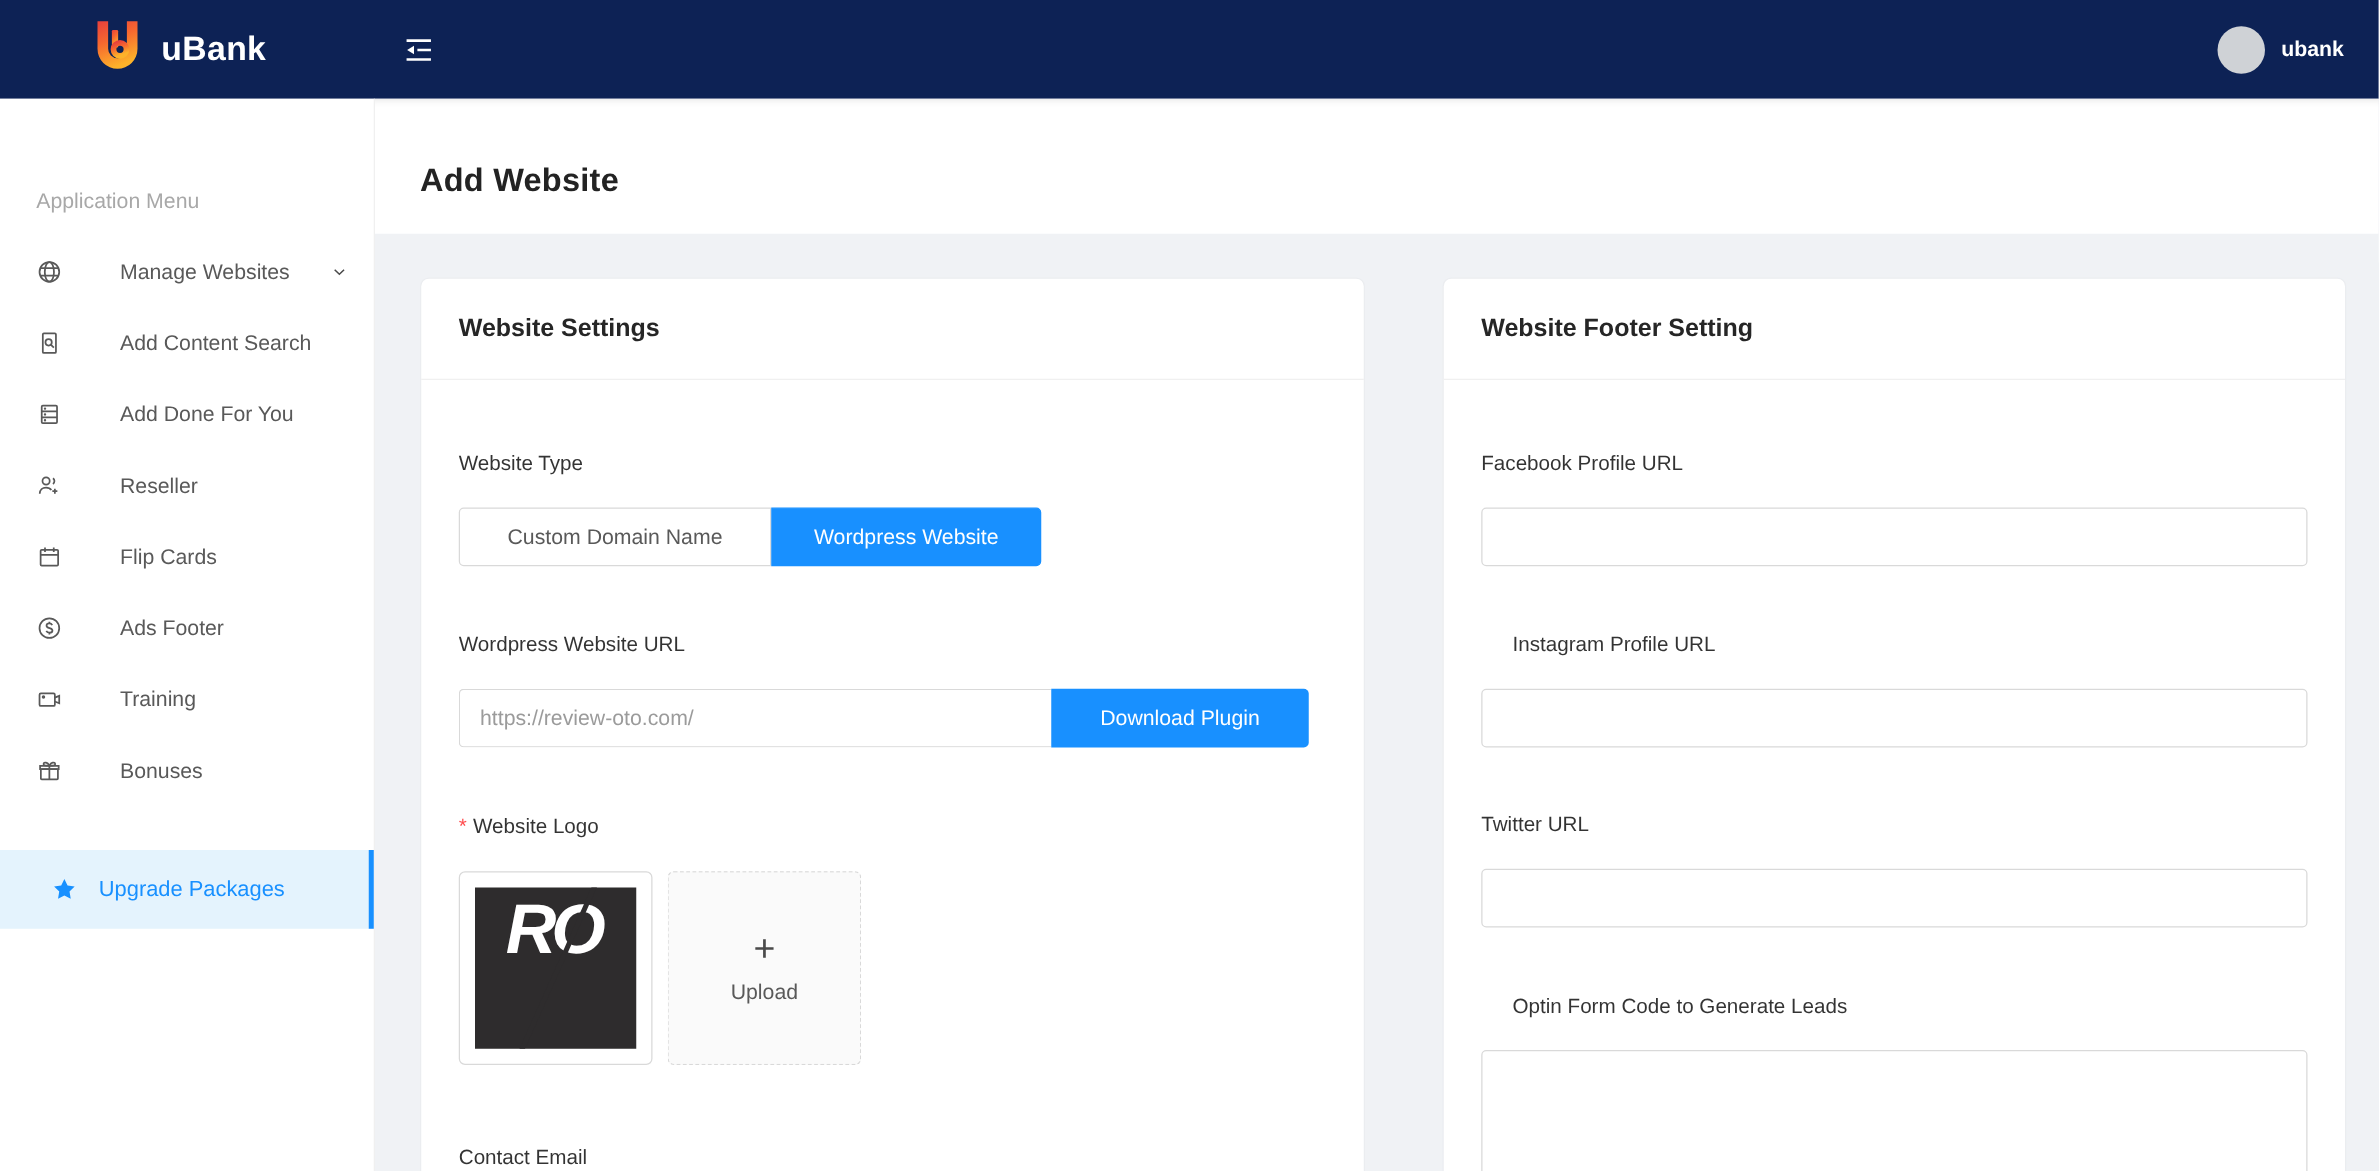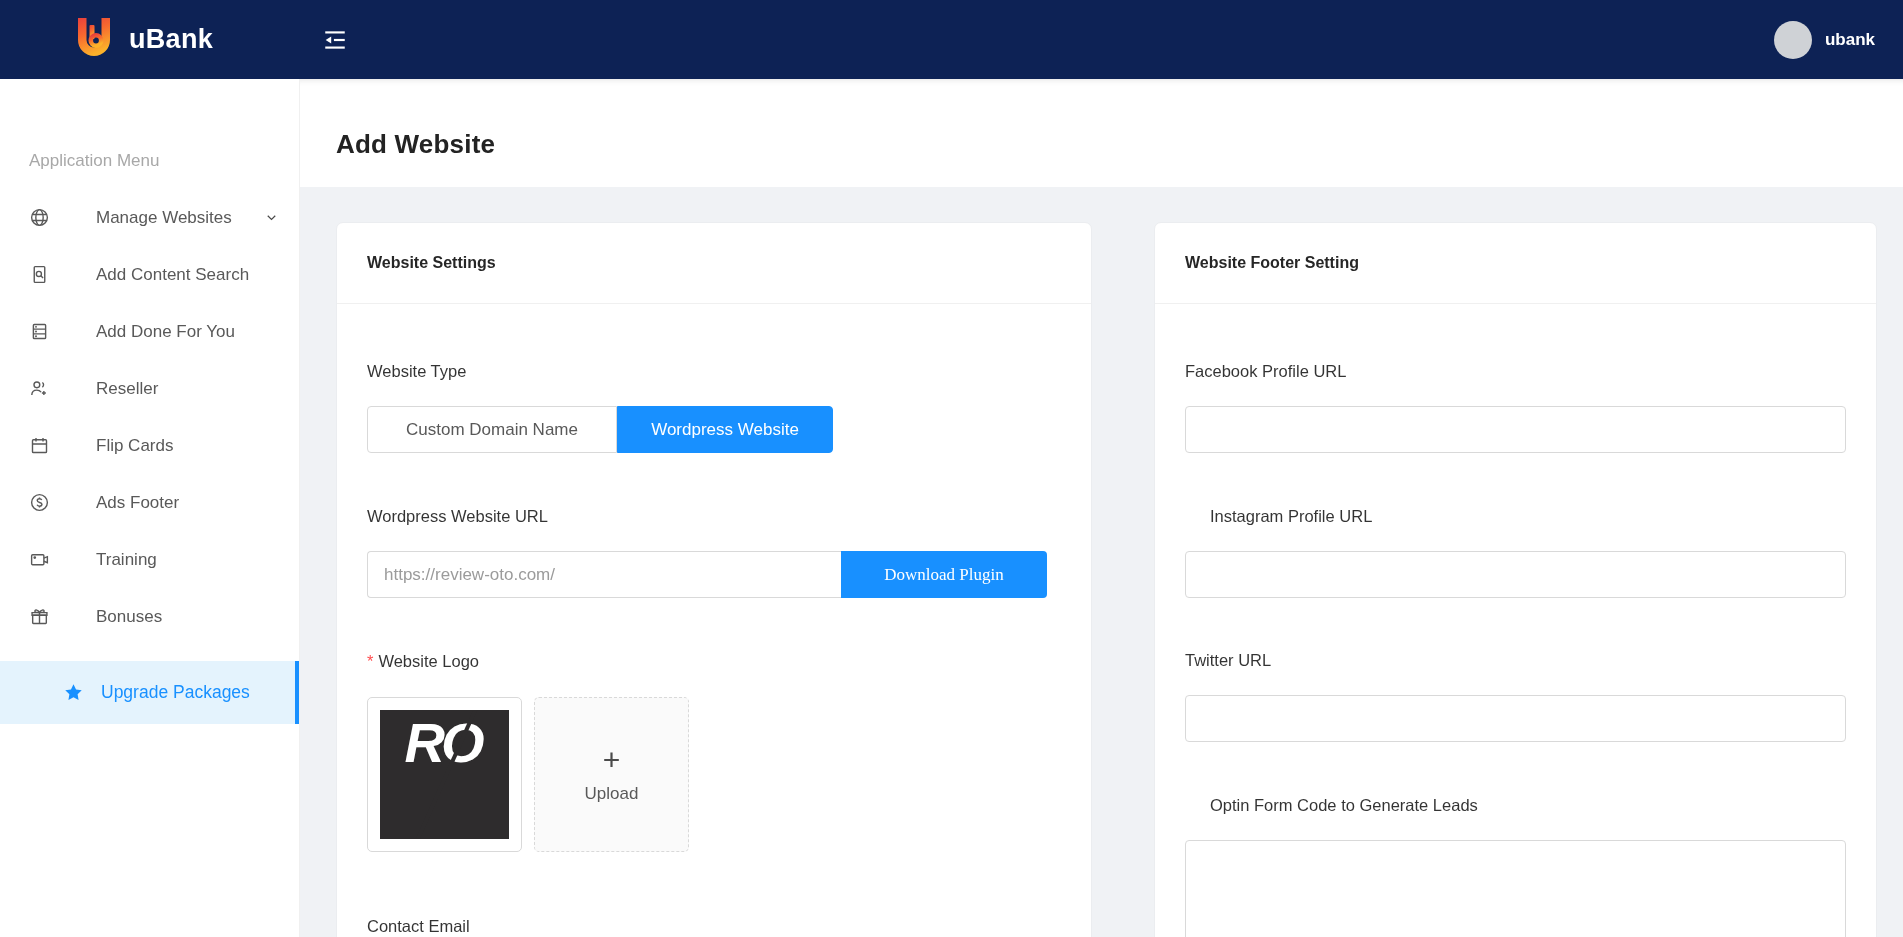--- a/index.html
+++ b/index.html
@@ -23,39 +23,39 @@
     background:#fff; border-right:1px solid #f0f0f0; }
   .menu-section { height:57px; margin-top:53px; display:flex; align-items:center;
     padding-left:29px; color:#a8a8a8; font-size:17px; }
   .menu-item { height:57px; display:flex; align-items:center; padding:0 28px 0 29px;
     color:#595959; font-size:17px; cursor:pointer;gap:32px; }
   .mi-icon { width:21px; height:21px; display:flex; align-items:center; color:#595959; flex:none; }
   .mi-icon svg { width:21px; height:21px; }
   .mi-label { margin-left:14px; white-space:nowrap; }
   .mi-caret { margin-left:auto; width:15px; height:15px; color:#4a4a4a; display:flex; }
   .mi-caret svg { width:15px; height:15px; }
-  .upgrade-item { margin-top:16px; height:63px; display:flex; align-items:center;
-    padding-left:63px; background:#e4f3fd; border-right:4px solid #1890ff;
+  .upgrade-item { margin-top:35px; height:63px; display:flex; align-items:center;
+    padding-left:41px; background:#e4f3fd; border-right:4px solid #1890ff;
     color:#1890ff; font-size:17.5px; cursor:pointer; }
   .upgrade-item .mi-icon { color:#1890ff; width:21px; height:21px; }
   .upgrade-item .mi-label { margin-left:17px; }
 
   
   .page-header { position:absolute; left:300px; top:79px; width:1603px; height:131px;
     background:#fff; display:flex; align-items:center;
     box-shadow: inset 0 7px 7px -7px rgba(0,0,0,.14); }
   .page-title { margin-left:36px; font-size:26px; font-weight:700; color:#232323; letter-spacing:.2px; }
 
   
   .content { position:absolute; left:300px; top:187px; width:1603px; height:750px; background:#f0f2f5; }
   .card { position:absolute; top:35px; background:#fff; border:1px solid #ebedf0; border-radius:7px; height:900px; }
   .card-settings { left:36px; width:756px; }
   .card-footer-setting { left:854px; width:723px; }
   .card-header { height:81px; display:flex; align-items:center; padding:0 30px; border-bottom:1px solid #f0f0f0; }
-  .card-title { font-size:16px; font-weight:600; color:#262626;text-align:center; }
+  .card-title { font-size:20px; font-weight:600; color:#262626;text-align:center; }
   .card-body { padding:0 30px; }
 
   .form-label { margin-top:52px; font-size:16.5px; line-height:22px; color:rgba(0,0,0,.8); }
   .form-label.first { margin-top:56px; }
   .req { color:#ff4d4f; margin-right:5px; }
 
   
   .radio-group { margin-top:24px; display:flex; }
   .radio-btn { height:47px; display:flex; align-items:center; justify-content:center;
     font-size:17px; cursor:pointer; padding:0 20px; }
@@ -65,21 +65,21 @@
     border-radius:0 4px 4px 0; }
 
   
   .input-group { margin-top:24px; display:flex; width:680px; }
   .input-group input { flex:1; height:47px; border:1px solid #d9d9d9; border-right:none;
     border-radius:4px 0 0 4px; padding:0 16px; font-size:17px; color:#595959; outline:none;
     font-family:"Liberation Sans", sans-serif; }
   .input-group input::placeholder { color:#9b9b9b; opacity:1; }
   .btn-primary { width:206px; height:47px; background:#1890ff; color:#fff; border:none;
     border-radius:0 4px 4px 0; font-size:17px; font-weight:500; cursor:pointer;
-    font-family:Liberation Serif, serif; }
+    font-family:Liberation Sans, sans-serif; }
 
   
   .upload-row { margin-top:25px; display:flex; }
   .logo-thumb { width:155px; height:155px; border:1px solid #d9d9d9; border-radius:5px;
     padding:12px; background:#fff; cursor:pointer; }
   .ro-box { position:relative; width:100%; height:100%; background:#2e2c2d; overflow:hidden;
     display:flex; justify-content:center; }
   .ro-text { color:#fff; font-size:56px; font-weight:800; font-style:italic;
     letter-spacing:-4px; transform:translateX(-2px); }
   .ro-slash { position:absolute; left:63px; top:-12px; width:4px; height:160px;

